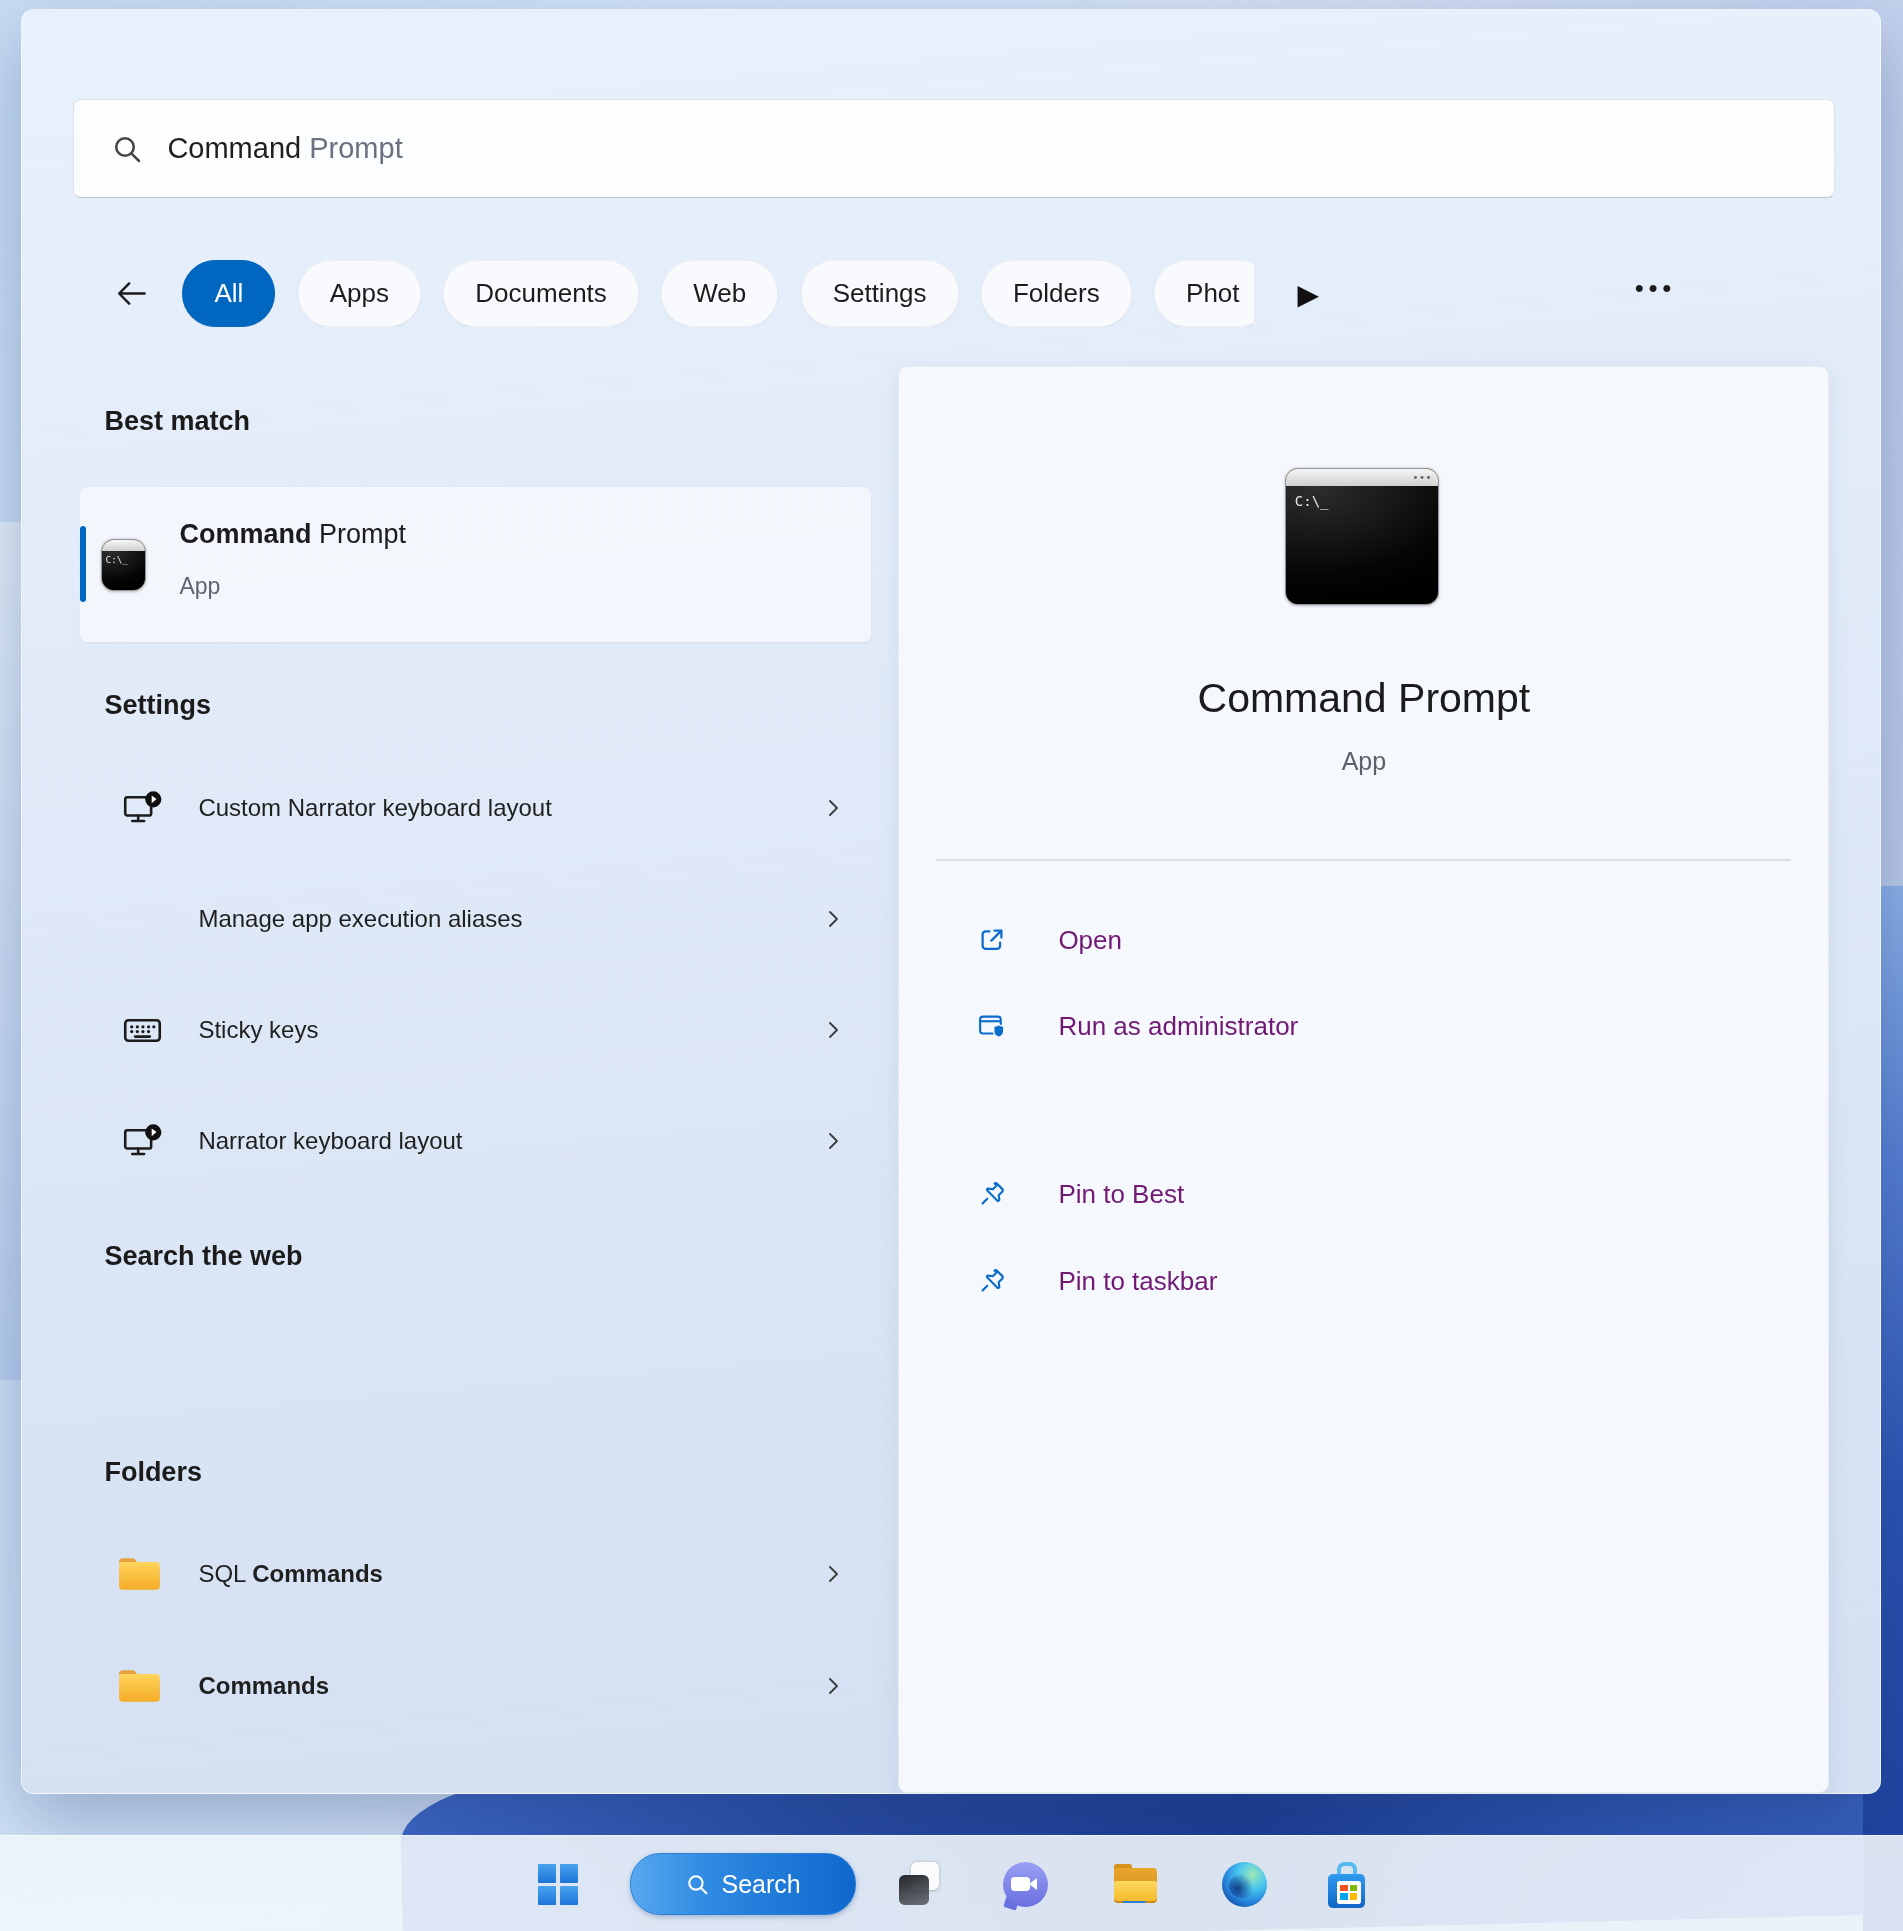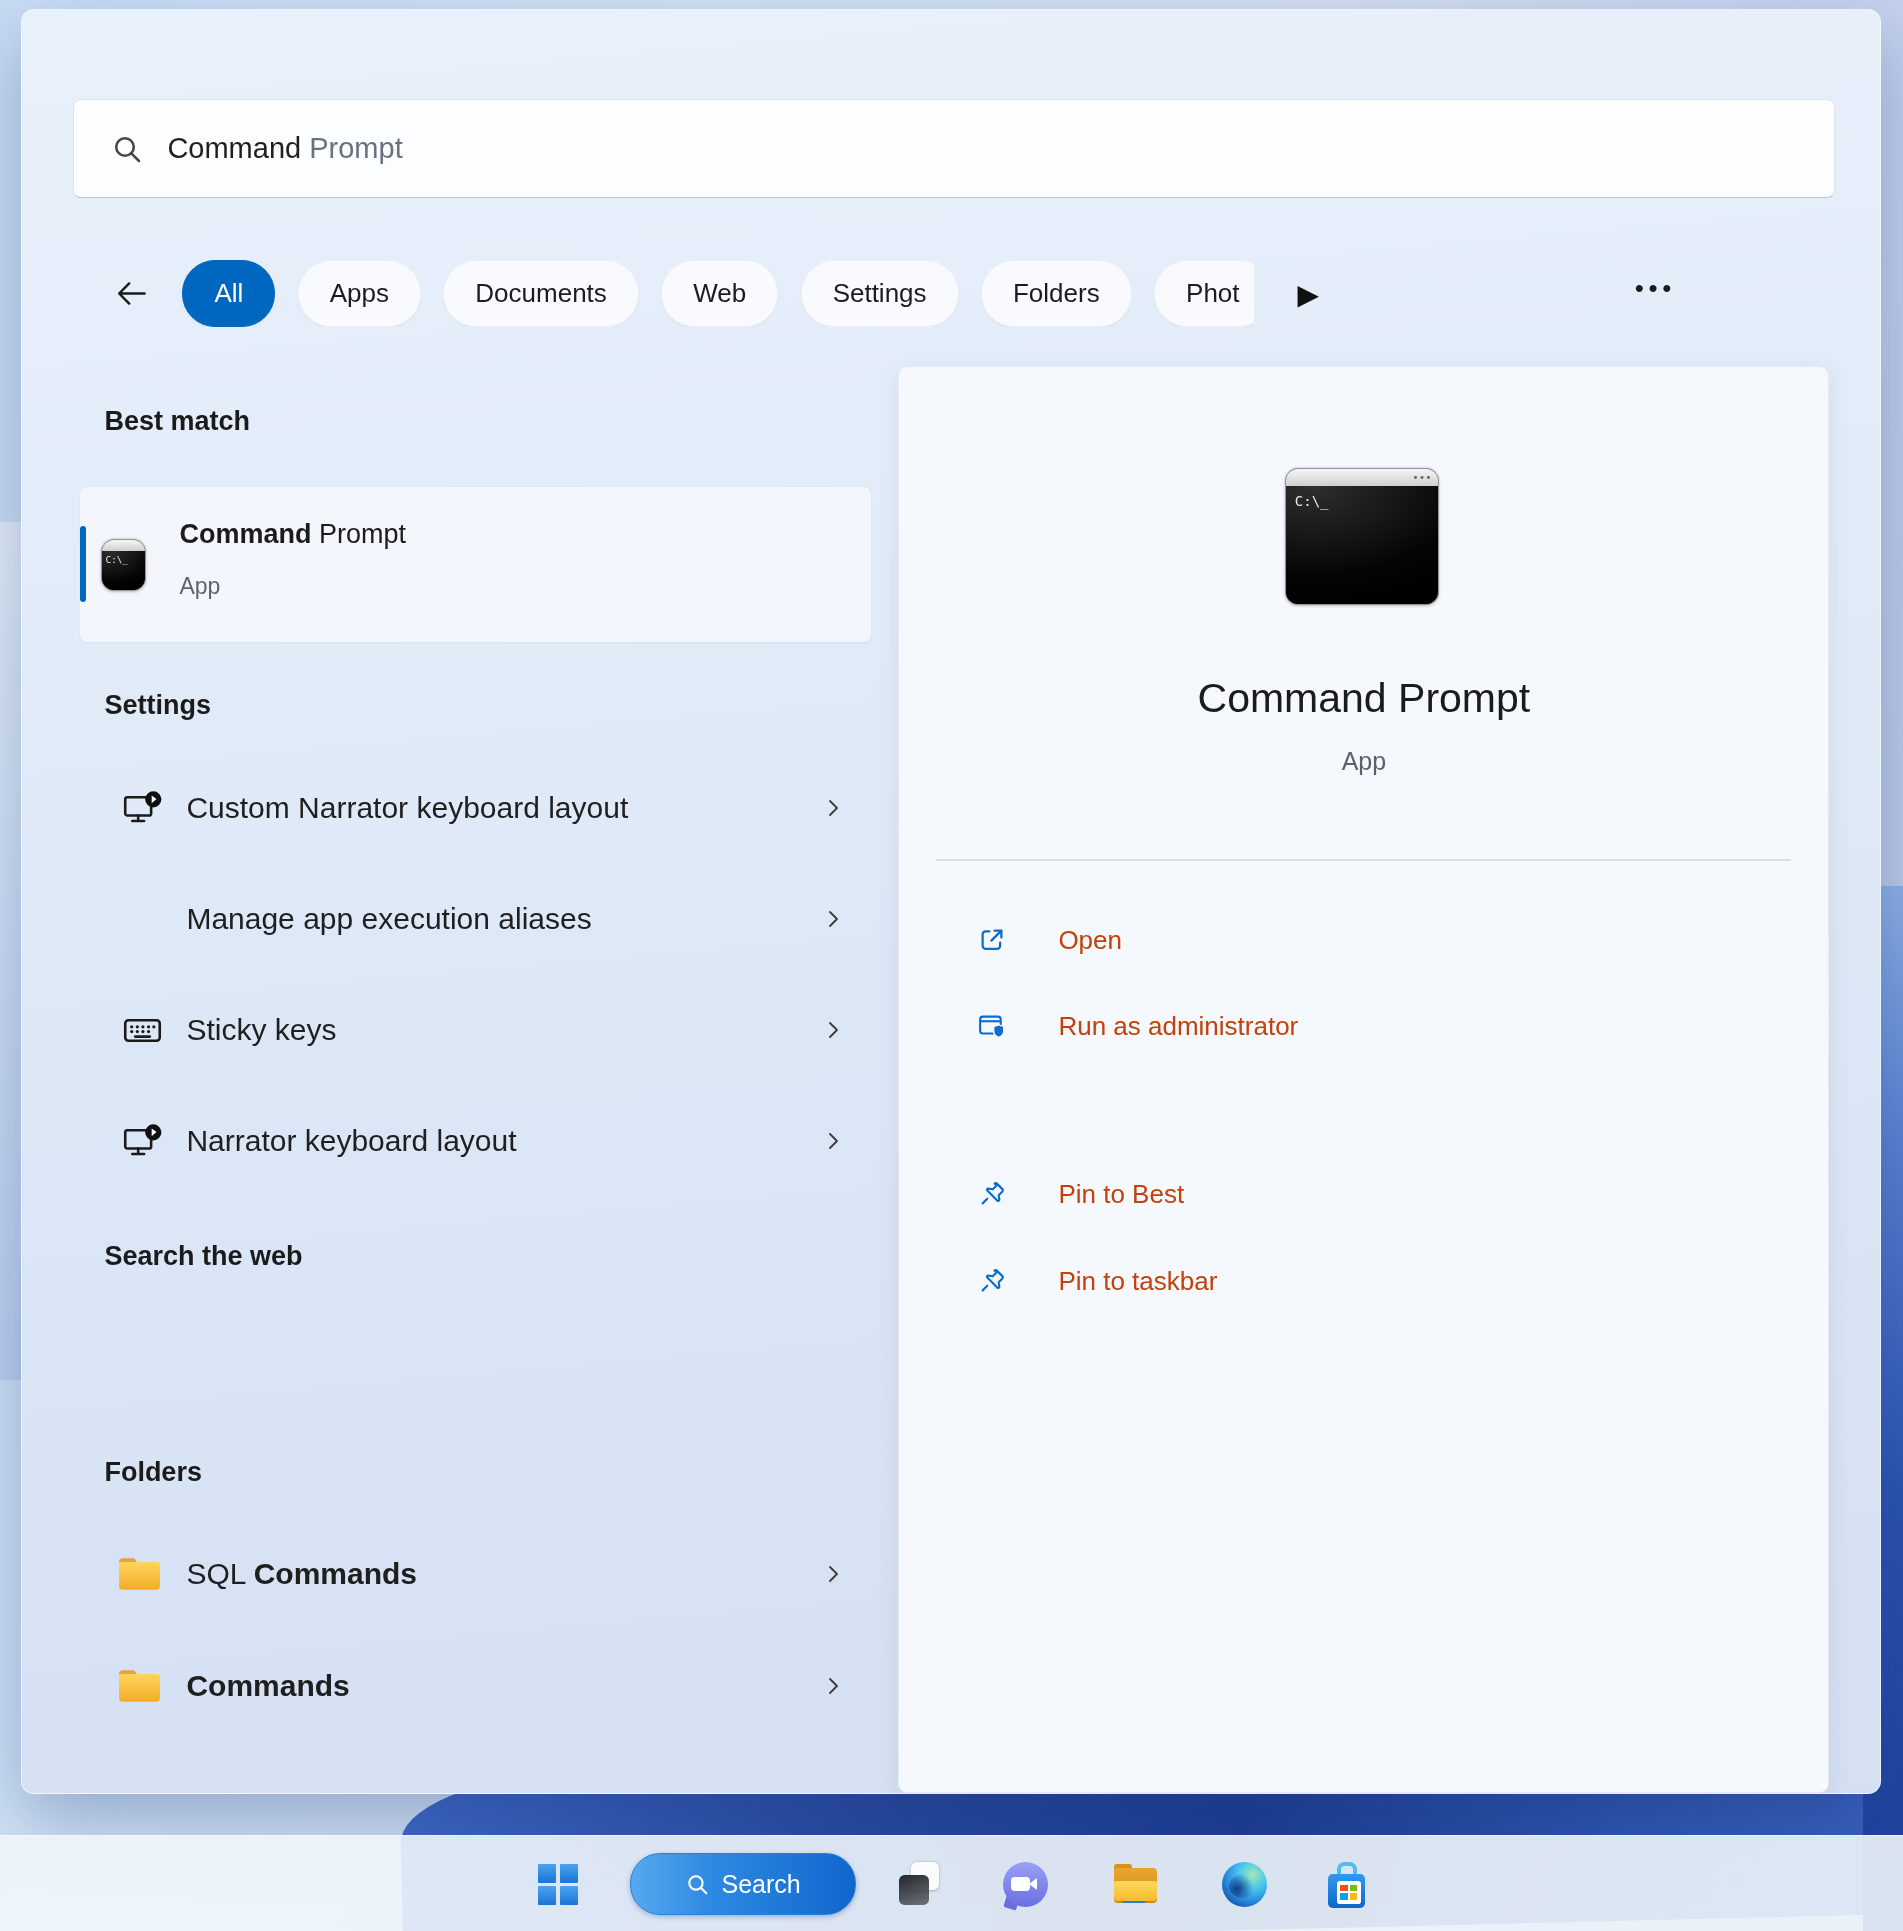--- a/index.html
+++ b/index.html
@@ -58,36 +58,36 @@
   .cmd-large{left:386px;top:101px;width:152px;height:135px;}
   .cmd-large .cmd-tbar{height:17px;}
   .cmd-large .cmd-body-text{left:8.4px;top:24px;font-size:14px;}
   .cmd-large-body-shade,.cmd-small-body-shade{position:absolute;left:0;right:0;bottom:0;
     background:radial-gradient(130% 100% at 18% 0%,#2e2e2e 0%,#161616 45%,#050505 75%,#000 100%);}
   .cmd-small-body-shade{top:10.3px;}
   .cmd-large-body-shade{top:17px;}
   
   .lrow{position:absolute;left:58px;width:791px;height:71px;}
   .ricon{position:absolute;left:42px;top:50%;transform:translateY(-50%);width:41px;height:41px;}
-  .rlabel{position:absolute;left:106px;top:50%;transform:translateY(-50%);font-size:30px;color:#1f1f1f;
+  .rlabel{position:absolute;left:118px;top:50%;transform:translateY(-50%);font-size:24px;color:#1f1f1f;
     white-space:nowrap;}
   .rlabel .pre{white-space:pre;font-weight:400;}
   .rlabel b{font-weight:700;}
   .rlabel .hint{white-space:pre;color:#5d646e;}
   .chev{position:absolute;right:26px;top:50%;transform:translateY(-50%);width:24px;height:24px;}
   .folder-ic{position:absolute;left:37px;top:50%;transform:translateY(-50%);width:45px;height:39px;}
   
   .preview{position:absolute;left:876px;top:356px;width:929px;height:1425px;background:#f5f8fc;
     border:0.9px solid rgba(120,140,170,.12);border-radius:9.3px;box-shadow:0 5.6px 22.4px rgba(60,80,120,.10);}
   .pv-title{position:absolute;left:0;top:308px;width:100%;text-align:center;font-size:41px;color:#1b1b1b;}
   .pv-sub{position:absolute;left:0;top:380px;width:100%;text-align:center;font-size:25px;color:#5a616b;}
   .pv-divider{position:absolute;left:37px;top:492px;width:855px;height:1.9px;background:#dcdee2;}
   .action-row{position:absolute;left:28px;width:867px;height:58px;border-radius:5.6px;}
   .a-icon{position:absolute;left:50px;top:50%;transform:translateY(-50%);width:30px;height:30px;color:#0b6ccc;}
-  .a-label{position:absolute;left:131px;top:50%;transform:translateY(-50%);font-size:26px;color:#c2410c;white-space:nowrap;}
+  .a-label{position:absolute;left:131px;top:50%;transform:translateY(-50%);font-size:26px;color:#701a75;white-space:nowrap;}
   
   .taskbar{position:absolute;left:0;top:1835px;width:1904px;height:97px;z-index:3;
     background:rgba(240,245,251,.9);border-top:0.9px solid rgba(255,255,255,.5);}
   .tb-item{position:absolute;top:20.5px;width:56px;height:56px;border-radius:7.5px;}
   .tb-win{left:530px;}
   .winlogo{position:absolute;left:7.5px;top:7.5px;width:41px;height:41px;display:grid;
     grid-template-columns:18.6px 18.6px;grid-template-rows:18.6px 18.6px;gap:3.7px;}
   .winlogo i{background:linear-gradient(180deg,#4aa3ee,#1b74d8);border-radius:0.9px;}
   .tb-search{position:absolute;left:630px;top:1853px;width:224px;height:60px;border-radius:30px;
     background:linear-gradient(90deg,#57a8ef 0%,#2e8ae2 35%,#0f67cd 100%);border:0.9px solid #2b7fd4;

